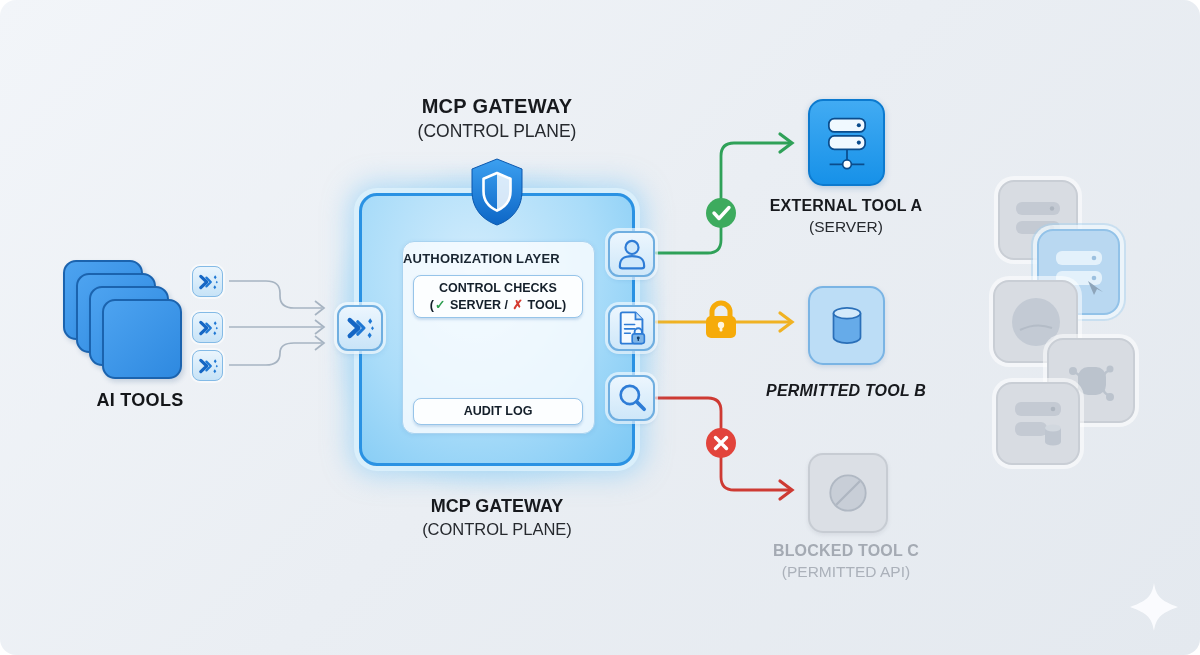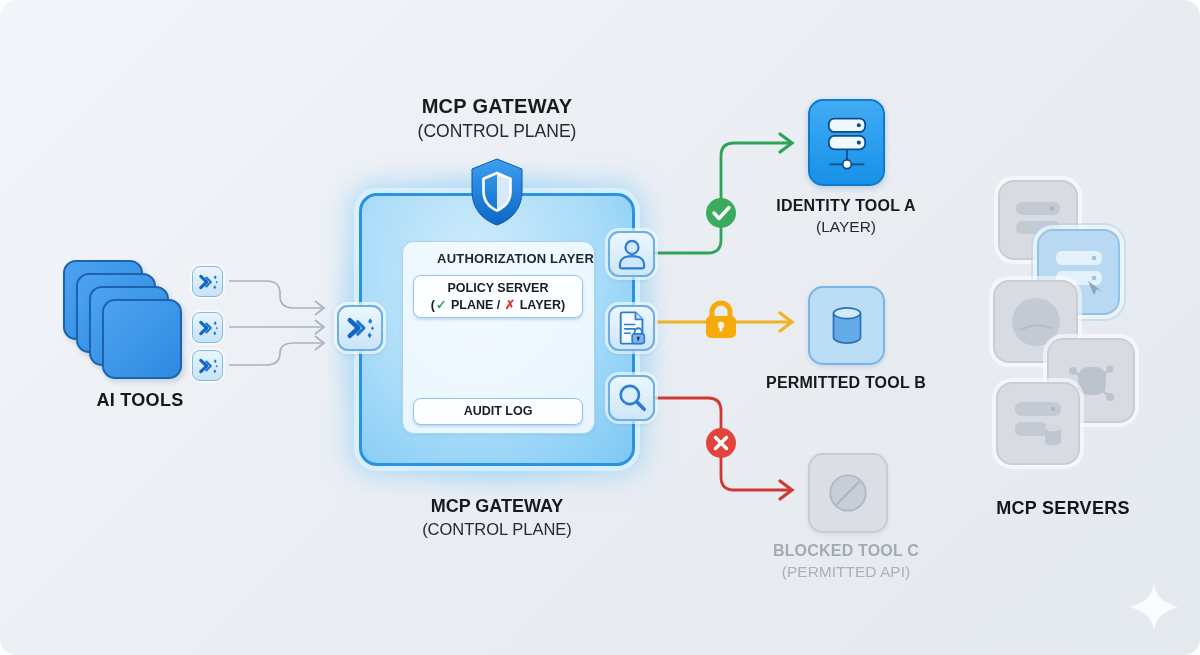--- a/index.html
+++ b/index.html
@@ -58,21 +58,21 @@
     border-radius:18px; border:3px solid #2A92E3; z-index:3;
     background:radial-gradient(ellipse at 42% 28%, #D2ECFC 0%, #A9DCF9 55%, #7CC8F4 100%);
     box-shadow:0 0 0 5px rgba(222,242,253,.8), 0 0 26px 10px rgba(118,198,247,.5);
   }
   .auth-panel {
     position:absolute; left:40px; top:45px; width:193px; height:193px;
     border-radius:12px; border:1.5px solid #A9D3F0;
     background:rgba(250,253,255,.82);
     box-shadow:0 1px 4px rgba(50,110,170,.12);
   }
-  .auth-title { position:absolute; top:9px; width:100%; text-align:right;
+  .auth-title { position:absolute; top:9px; width:100%; text-align:left;
     font-weight:bold; font-size:13px; letter-spacing:.2px; color:#1A2632; }
   .rule-box {
     position:absolute; left:10px; width:170px; border-radius:8px;
     border:1.5px solid #96C4E9; background:#FCFEFF;
     box-shadow:0 1.5px 2.5px rgba(60,120,180,.22);
     display:flex; flex-direction:column; align-items:center; justify-content:center;
     font-weight:bold; font-size:12.5px; color:#141F2A; text-align:center; line-height:1.3;
   }
   .glyph-allow { color:#2E9E4F; margin:0 1px; }
   .glyph-deny  { color:#D43A30; margin:0 1px; }
@@ -192,23 +192,23 @@
     <div class="t-main">MCP GATEWAY</div>
     <div class="t-sub">(CONTROL PLANE)</div>
   </div>
 
   <div class="gateway-glow"></div>
 
   <div class="gateway-box">
     <div class="auth-panel">
       <div class="auth-title">AUTHORIZATION LAYER</div>
       <div class="rule-box" style="top:33px; height:43px;">
-        <span>POLICY SERVER</span>
+        <span>CONTROL CHECKS</span>
         <span>
-          <span>(</span><span class="glyph-allow">✓</span><span> PLANE / </span><span class="glyph-deny">✗</span><span> LAYER)</span>
+          <span>(</span><span class="glyph-allow">✓</span><span> SERVER / </span><span class="glyph-deny">✗</span><span> TOOL)</span>
         </span>
       </div>
       <div class="rule-box" style="top:156px; height:27px;">
         <span>AUDIT LOG</span>
       </div>
     </div>
   </div>
 
   <div class="shield-wrap">
     <svg width="66" height="72" viewBox="0 0 64 72">
@@ -268,31 +268,31 @@
       <rect x="15" y="12" width="46" height="17" rx="7" fill="#F0F9FF" stroke="#0A4C8C" stroke-width="2.2"></rect>
       <circle cx="53" cy="20.5" r="2.6" fill="#0A4C8C"></circle>
       <rect x="15" y="34" width="46" height="17" rx="7" fill="#F0F9FF" stroke="#0A4C8C" stroke-width="2.2"></rect>
       <circle cx="53" cy="42.5" r="2.6" fill="#0A4C8C"></circle>
       <path d="M38 51 V66" stroke="#0A4C8C" stroke-width="2.2"></path>
       <path d="M16 70 H60" stroke="#0A4C8C" stroke-width="2.2"></path>
       <circle cx="38" cy="70" r="5.5" fill="#FFFFFF" stroke="#0A4C8C" stroke-width="2.2"></circle>
     </svg>
   </div>
   <div class="tool-label" style="left:731px; top:197px;">
-    <div class="l1">IDENTITY TOOL A</div>
-    <div class="l2">(LAYER)</div>
+    <div class="l1">EXTERNAL TOOL A</div>
+    <div class="l2">(SERVER)</div>
   </div>
 
   <div class="tool-tile tool-b">
     <svg width="54" height="60" viewBox="0 0 76 76">
       <path d="M19 20 V54 A19 8 0 0 0 57 54 V20" fill="#66ABE9" stroke="#2A6FB8" stroke-width="2.4"></path>
       <ellipse cx="38" cy="20" rx="19" ry="7.5" fill="#D3EAFB" stroke="#2A6FB8" stroke-width="2.4"></ellipse>
     </svg>
   </div>
-  <div class="tool-label" style="left:731px; top:374px;">
+  <div class="tool-label" style="left:731px; top:382px;font-style:italic;">
     <div class="l1">PERMITTED TOOL B</div>
   </div>
 
   <div class="tool-tile tool-c">
     <svg width="56" height="56" viewBox="0 0 76 76">
       <circle cx="38" cy="38" r="24" fill="#C8CED7" stroke="#B0B8C3" stroke-width="2.5"></circle>
       <path d="M22 54 L54 22" stroke="#AEB6C1" stroke-width="3"></path>
     </svg>
   </div>
   <div class="tool-label blocked" style="left:731px; top:542px;">
@@ -336,21 +336,20 @@
   <div class="cluster-tile ct-gray" style="left:996px; top:382px; width:84px; height:83px; z-index:5;">
     <svg width="58" height="56" viewBox="0 0 58 56">
       <rect x="6" y="6" width="46" height="14" rx="6" fill="#C4CAD3"></rect>
         <circle cx="44" cy="13" r="2.3" fill="#ADB5BF"></circle>
       <rect x="6" y="26" width="32" height="14" rx="6" fill="#C4CAD3"></rect>
       <path d="M36 32 v14 a8 3.5 0 0 0 16 0 v-14" fill="#BFC6D0"></path>
       <ellipse cx="44" cy="32" rx="8" ry="3.5" fill="#D2D8DF"></ellipse>
     </svg>
   </div>
   <div class="side-label" style="left:963px; top:497px; width:200px; line-height:1.3;">
-    <div>MCP SERVERS</div>
   </div>
 
   <div class="sparkle">
     <svg width="50" height="50" viewBox="0 0 50 50">
       <path d="M25 1 C27.2 14 31 18.5 49 25 C31 31.5 27.2 36 25 49 C22.8 36 19 31.5 1 25 C19 18.5 22.8 14 25 1 Z" fill="#FBFCFE" opacity="0.95"></path>
     </svg>
   </div>
 
 </div>
 

